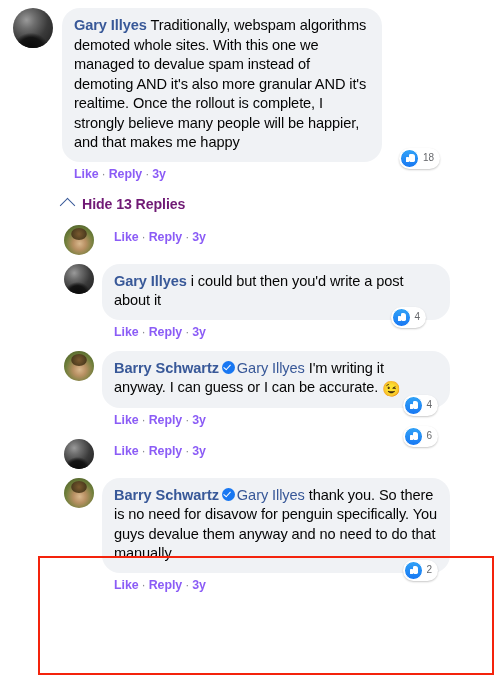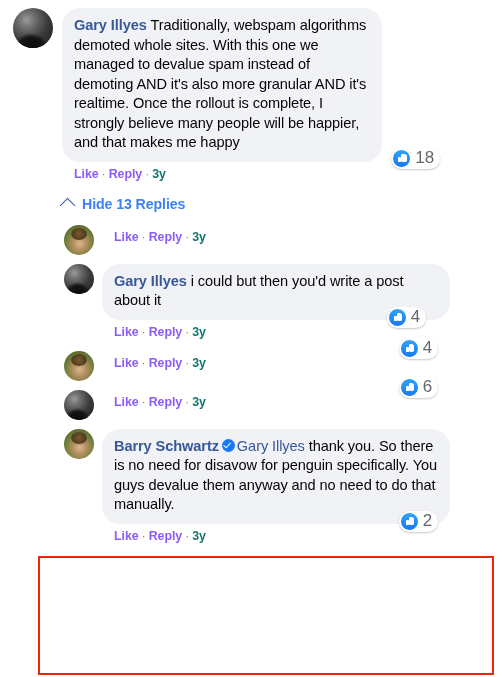--- a/index.html
+++ b/index.html
@@ -112,21 +112,21 @@
     position: relative;
     font-size: 12.4px;
     color: #385898;
     font-weight: bold;
     padding: 4px 0 2px 12px;
     line-height: 16px;
     letter-spacing: -0.05px;
   }
   .actions .act { color: #8b5cf6; text-decoration: none; }
   .actions .sep { color: #8a8d91; font-weight: normal; margin: 0 3px; }
-  .actions .time { color: #0f766e; font-weight: bold; }
+  .actions .time { color: #8b5cf6; font-weight: bold; }
 
   
   .reaction {
     position: absolute;
     display: inline-flex;
     align-items: center;
     background: #ffffff;
     border-radius: 11px;
     box-shadow: 0 1px 2px rgba(0,0,0,0.22);
     height: 21px;
@@ -150,36 +150,36 @@
   }
   .thumb::after {
     content: "";
     position: absolute;
     left: 8.2px; top: 4.1px;
     width: 5.4px; height: 8.3px;
     background: #fff;
     border-radius: 1.4px 2.6px 1.4px 1.4px;
   }
   .rcount {
-    font-size: 17px;
+    font-size: 10px;
     color: #65676B;
     margin-left: 4px;
     font-weight: normal;
     letter-spacing: -0.1px;
   }
 
   
   .hide-replies {
     display: flex;
     align-items: center;
     padding-left: 62px;
     margin-top: 12px;
     font-size: 14.2px;
     font-weight: bold;
-    color: #3b82f6;
+    color: #701a75;
     letter-spacing: -0.1px;
   }
   .chev-up {
     width: 11px; height: 11px;
     border: solid #385898;
     border-width: 1.7px 1.7px 0 0;
     transform: rotate(-45deg);
     margin-right: 9px;
     margin-top: 4px;
     flex: 0 0 auto;
@@ -244,20 +244,23 @@
           <span class="thumb"></span>
           <span class="rcount">4</span>
         </span>
       </div>
     </div>
   </div>
 
   <div class="comment level-1" style="padding-top:9px">
     <div class="avatar small av-barry"></div>
     <div class="body">
+      <div class="bubble" style="max-width:372px">
+        <span class="author">Barry Schwartz</span><span class="verified"></span><span class="mention">Gary Illyes</span><span> </span><span>I'm writing it anyway. I can guess or I can be accurate.</span> <span class="emoji">😉</span>
+      </div>
       <div class="actions">
         <span class="act">Like</span><span class="sep">·</span><span class="act">Reply</span><span class="sep">·</span><span class="time">3y</span>
         <span class="reaction" style="right:12px; top:-13px;">
           <span class="thumb"></span>
           <span class="rcount">4</span>
         </span>
       </div>
     </div>
   </div>
 

